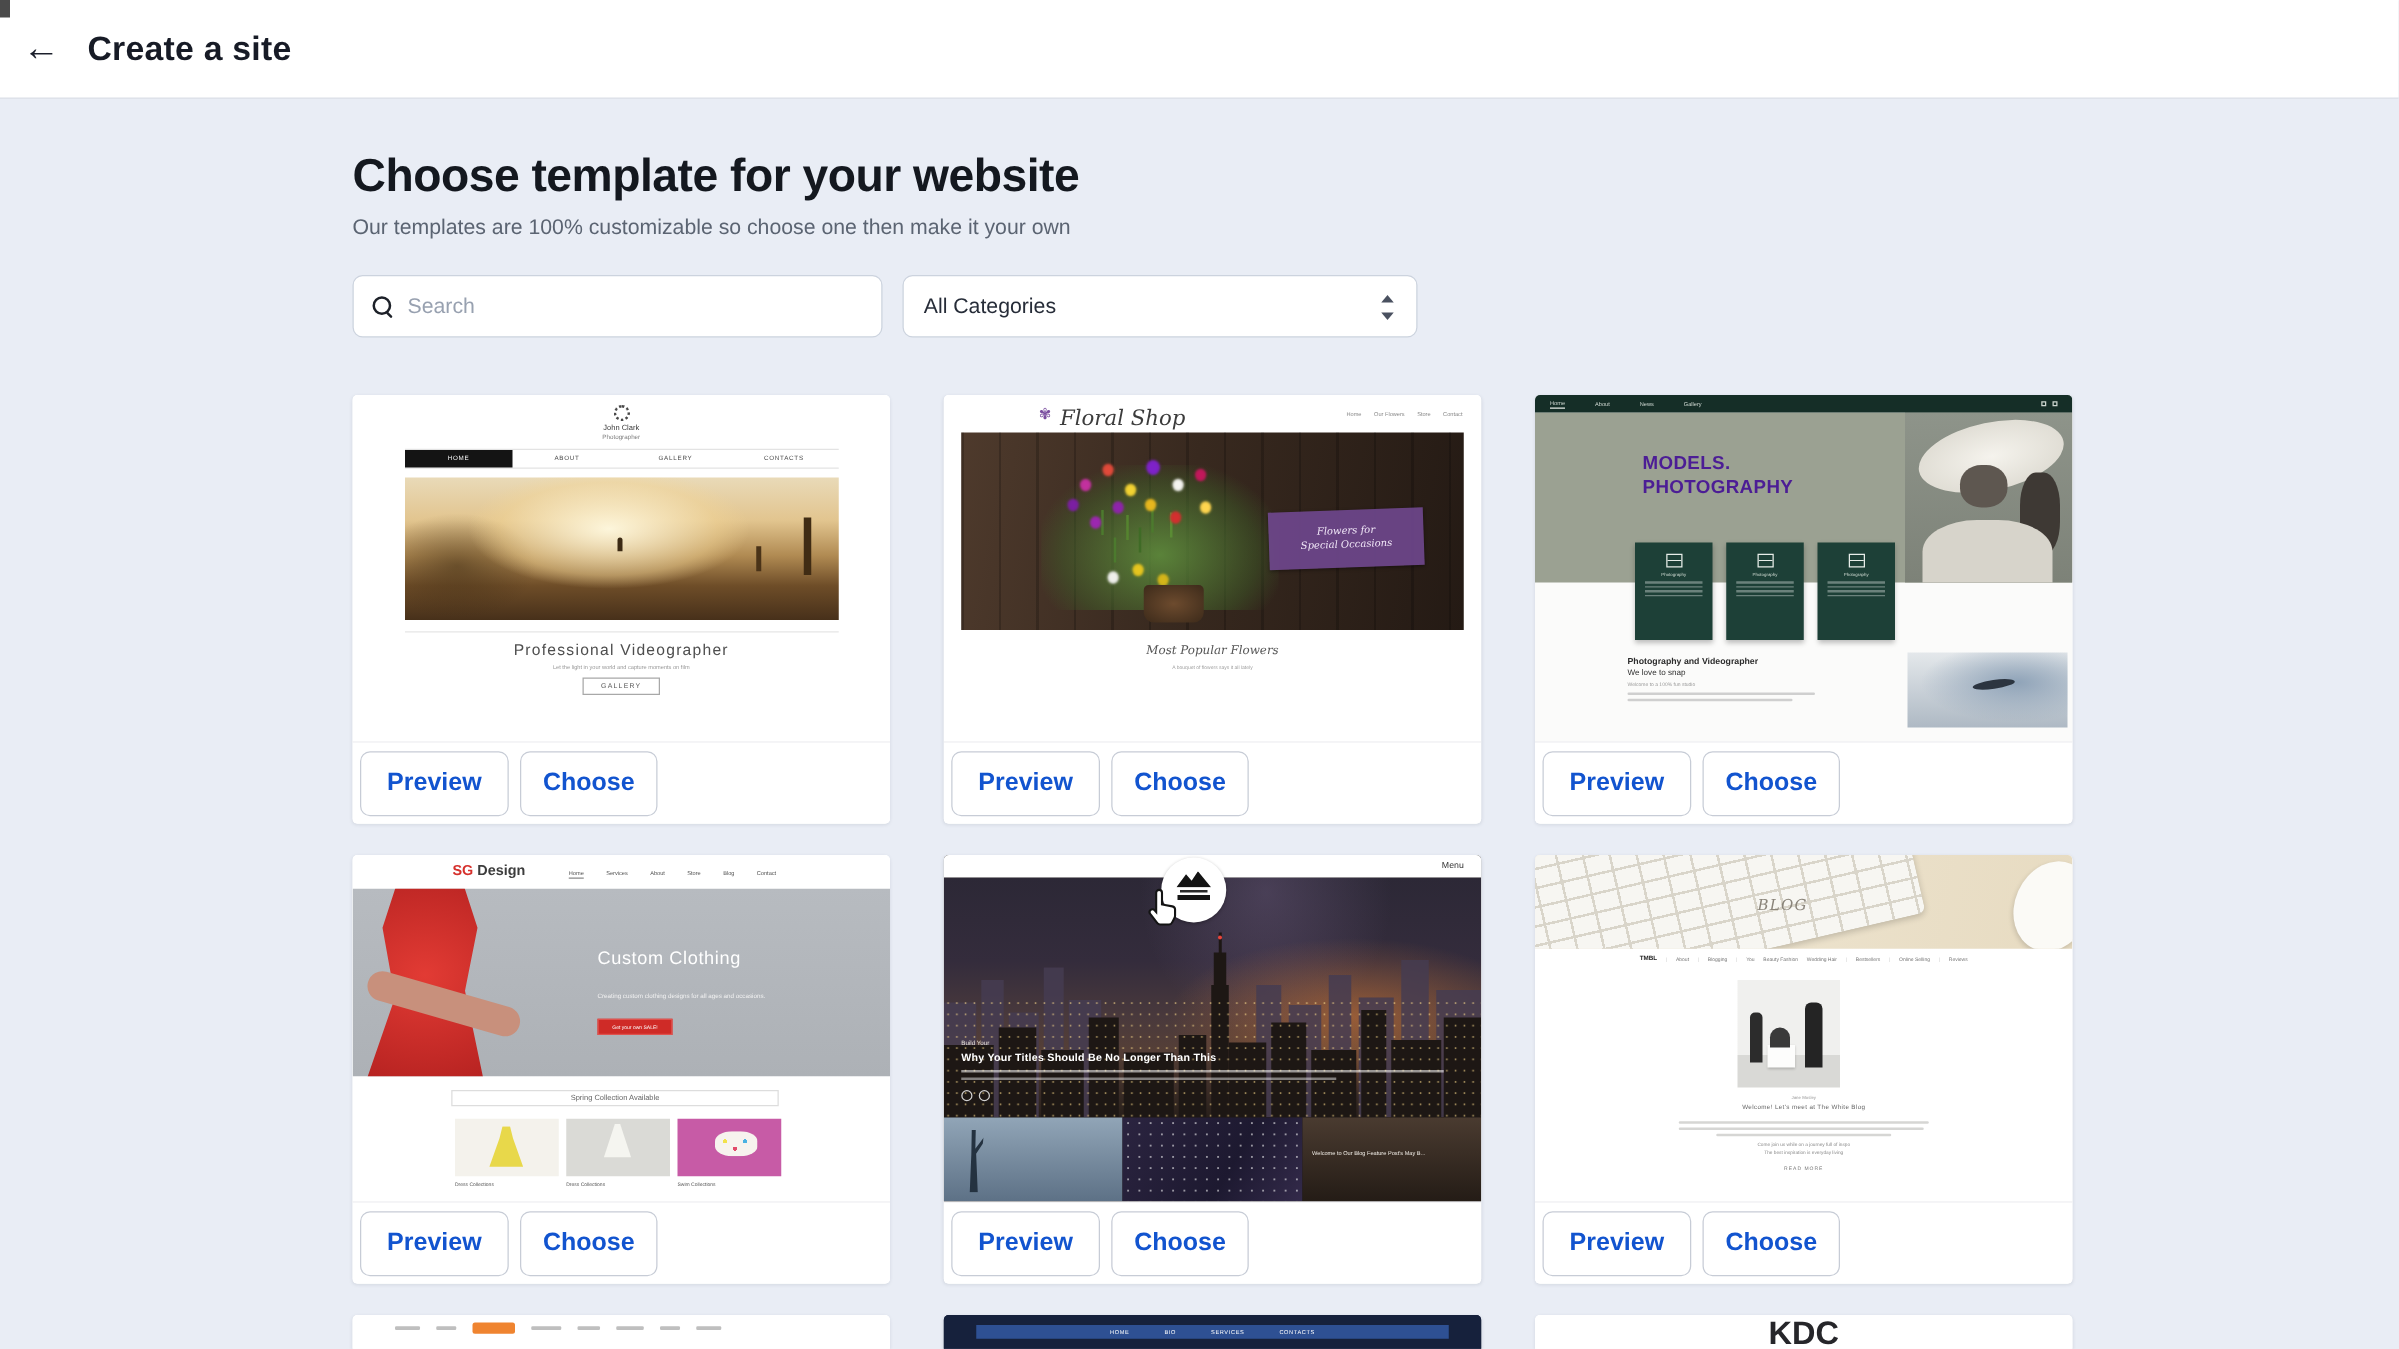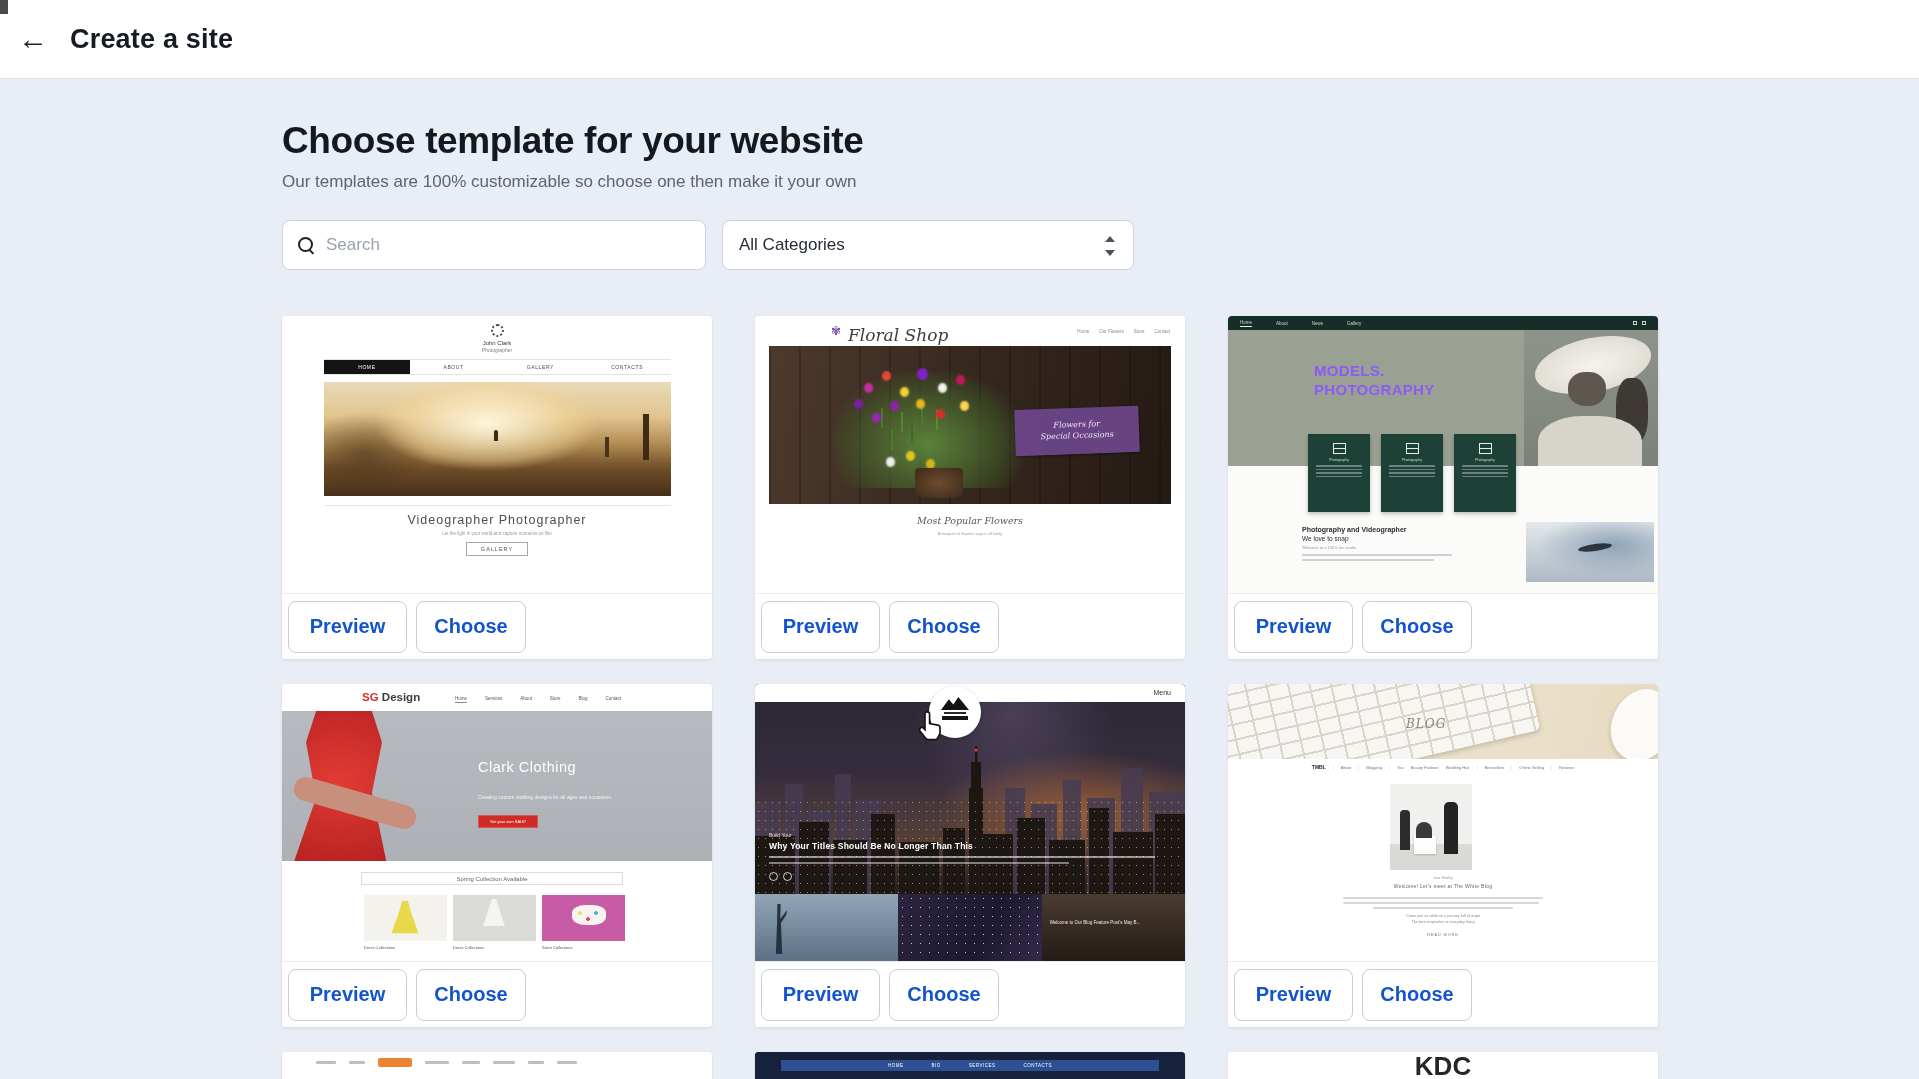--- a/index.html
+++ b/index.html
@@ -98,21 +98,21 @@
   .t3-nav span.active { border-bottom:1px solid #e8ede9; padding-bottom:1px; }
   .t3-nav-icons { margin-left:auto; display:flex; gap:5px; }
   .t3-nav-icons i { width:4px; height:4px; border:1px solid #cdd6d0; display:block; }
   .t3-hero { position:absolute; left:0; right:0; top:14px; height:136px; background:#9ba192; }
   .t3-model { position:absolute; right:0; top:14px; width:134px; height:136px; overflow:hidden;
     background:linear-gradient(180deg,#8e948a,#7d8278); }
   .t3-hat { position:absolute; right:6px; top:8px; width:118px; height:54px; background:radial-gradient(#f5f3ed,#d8d5cb); border-radius:50%; transform:rotate(-12deg); }
   .t3-face { position:absolute; right:52px; top:42px; width:38px; height:34px; background:#5e5750; border-radius:45%; }
   .t3-hair { position:absolute; right:10px; top:48px; width:32px; height:66px; background:#3e3934; border-radius:40%; }
   .t3-body { position:absolute; right:16px; top:86px; width:104px; height:60px; background:#d7d4cb; border-radius:42% 42% 0 0; }
-  .t3-title { position:absolute; left:86px; top:46px; color:#8b5cf6; font-weight:bold; font-size:15px; line-height:1.25; letter-spacing:.3px; }
+  .t3-title { position:absolute; left:86px; top:46px; color:#4c1d95; font-weight:bold; font-size:15px; line-height:1.25; letter-spacing:.3px; }
   .t3-cards { position:absolute; left:80px; top:118px; display:flex; gap:11px; }
   .t3-card { width:62px; height:78px; background:#1d4037; box-shadow:0 2px 4px rgba(0,0,0,.25); padding-top:9px; text-align:center; }
   .t3-ico { width:13px; height:11px; border:1px solid #e8ede9; margin:0 auto 4px; background:linear-gradient(#e8ede9 0 1px, transparent 1px) 0 4px / 100% 3px no-repeat; }
   .t3-card .ttl { font-size:3.5px; color:#cfdad2; margin-bottom:3px; }
   .t3-bar { height:1.5px; background:rgba(255,255,255,.35); margin:2px 8px; }
   .t3-sec { position:absolute; left:74px; top:210px; width:156px; }
   .t3-sec-title { font-size:7px; font-weight:bold; color:#2d2d2d; }
   .t3-sec-sub { font-size:6.5px; color:#2d2d2d; margin-top:2px; }
   .t3-sec-note { font-size:4px; color:#9a9a9a; margin-top:3px; }
   .t3-facethumb { position:absolute; right:4px; top:206px; width:128px; height:60px; overflow:hidden;
@@ -245,21 +245,21 @@
         <span>ABOUT</span>
         <span>GALLERY</span>
         <span>CONTACTS</span>
       </div>
       <div class="t1-hero">
         <div class="t1-person"></div>
         <div class="t1-post1"></div>
         <div class="t1-post2"></div>
       </div>
       <div class="t1-div"></div>
-      <div class="t1-title">Videographer Photographer</div>
+      <div class="t1-title">Professional Videographer</div>
       <div class="t1-tag">Let the light in your world and capture moments on film</div>
       <div class="t1-btn">GALLERY</div>
     </div>
     <div class="card-footer">
       <button class="btn preview">Preview</button>
       <button class="btn choose">Choose</button>
     </div>
   </div>
 
   <div class="card">
@@ -364,21 +364,21 @@
         <span>Home</span>
         <span>Services</span>
         <span>About</span>
         <span>Store</span>
         <span>Blog</span>
         <span>Contact</span>
       </div>
       <div class="t4-hero">
         <div class="t4-dress"></div>
         <div class="t4-arm"></div>
-        <div class="t4-hero-title">Clark Clothing</div>
+        <div class="t4-hero-title">Custom Clothing</div>
         <div class="t4-hero-text">Creating custom clothing designs for all ages and occasions.</div>
         <div class="t4-hero-btn">Get your own SALE!</div>
       </div>
       <div class="t4-bar">Spring Collection Available</div>
       <div class="t4-products">
         <div class="t4-prod">
           <div class="t4-thumb a">
               <div class="t4-dress-y"></div>
             </div>
           <div class="t4-cap">Dress Collections</div>

